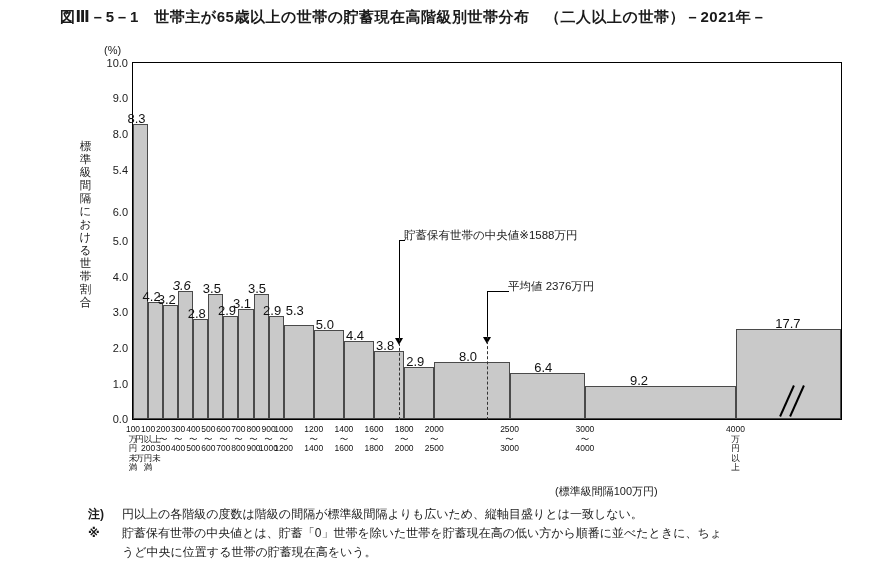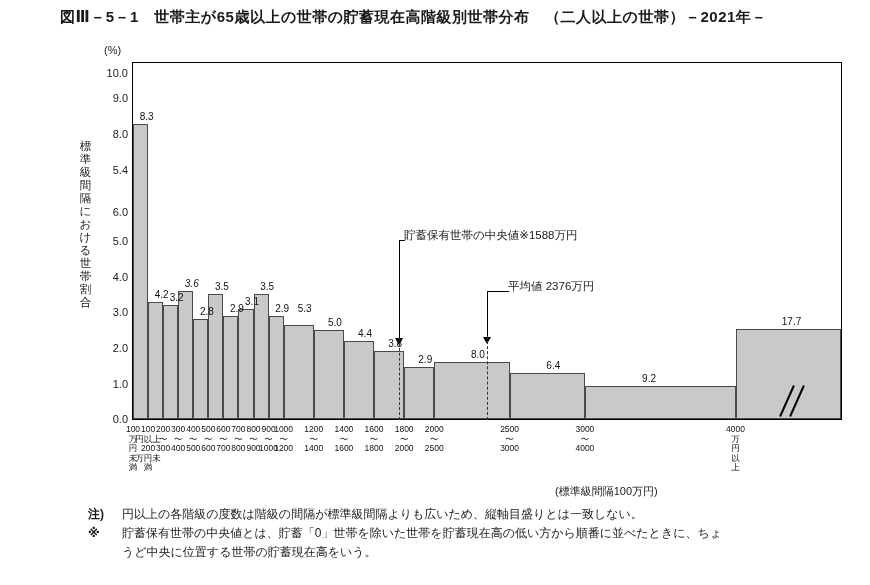--- a/index.html
+++ b/index.html
@@ -62,22 +62,22 @@
     left:133px;top:63px;width:708px;height:356px;
   }
   .bar{
     position:absolute;bottom:0;
     background:#c9c9c9;
     border:1px solid #4a4a4a;
     box-sizing:border-box;
   }
   .barlabel{
     position:absolute;
-    font-size:10px;
-    text-align:right;
+    font-size:13px;
+    text-align:left;
     color:#111;
     white-space:nowrap;
   }
 
   
   .vline{
     position:absolute;
     width:0;border-left:1.5px dashed #333;
   }
   .annot{
@@ -142,21 +142,21 @@
 
 <div id="wrap">
 
   <div class="title">図Ⅲ－5－1　世帯主が65歳以上の世帯の貯蓄現在高階級別世帯分布　（二人以上の世帯）－2021年－</div>
 
   <div class="unit-label">(%)</div>
 
   <div class="ycaption">標準級間隔における世帯割合</div>
 
   <div>
-    <div class="ytick" style="top:67px">10.0</div>
+    <div class="ytick" style="top:57px">10.0</div>
     <div class="ytick" style="top:92px">9.0</div>
     <div class="ytick" style="top:128px">8.0</div>
     <div class="ytick" style="top:164px">5.4</div>
     <div class="ytick" style="top:206px">6.0</div>
     <div class="ytick" style="top:235px">5.0</div>
     <div class="ytick" style="top:271px">4.0</div>
     <div class="ytick" style="top:306px">3.0</div>
     <div class="ytick" style="top:342px">2.0</div>
     <div class="ytick" style="top:378px">1.0</div>
     <div class="ytick" style="top:413px">0.0</div>

